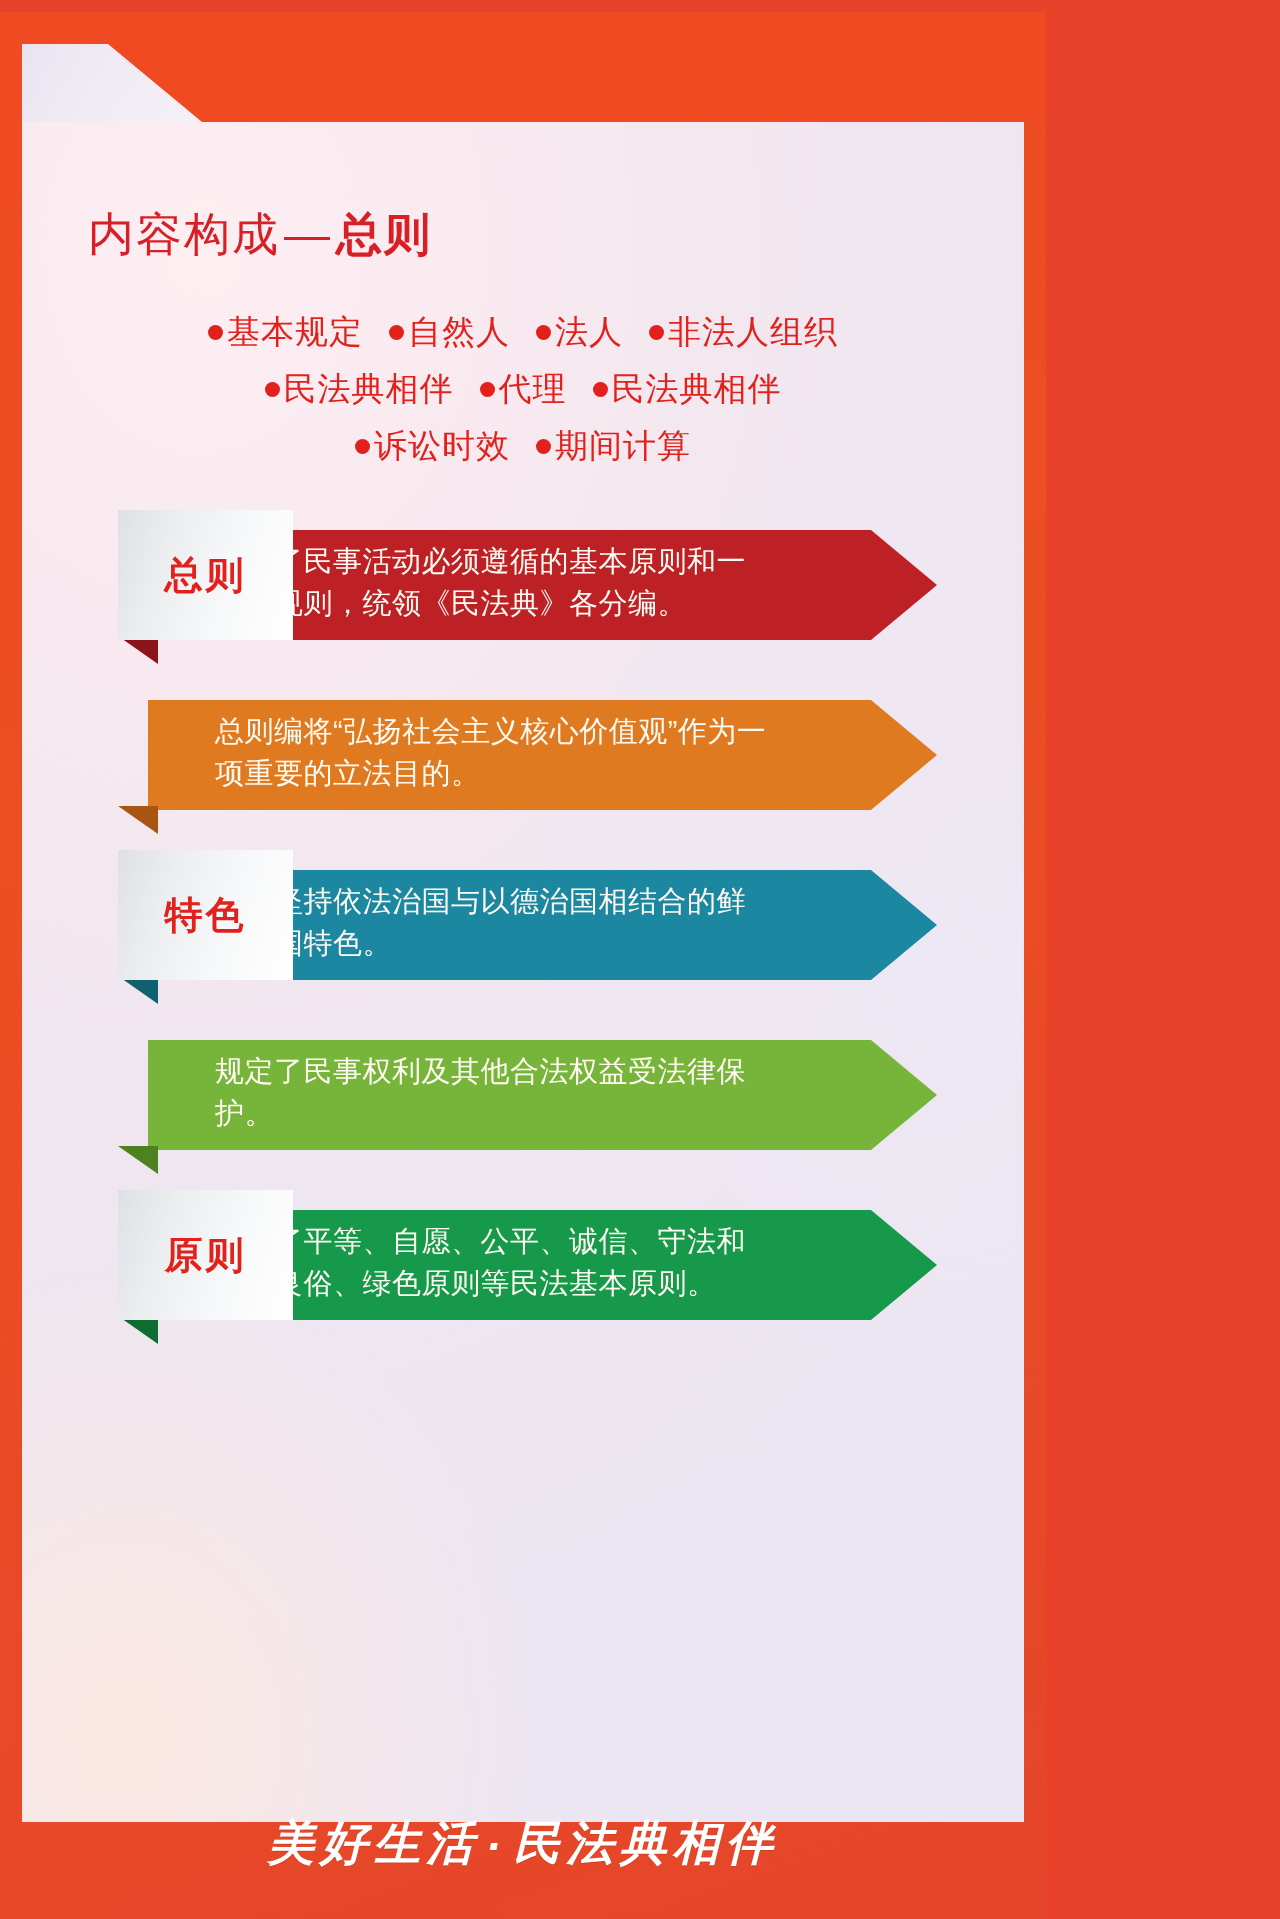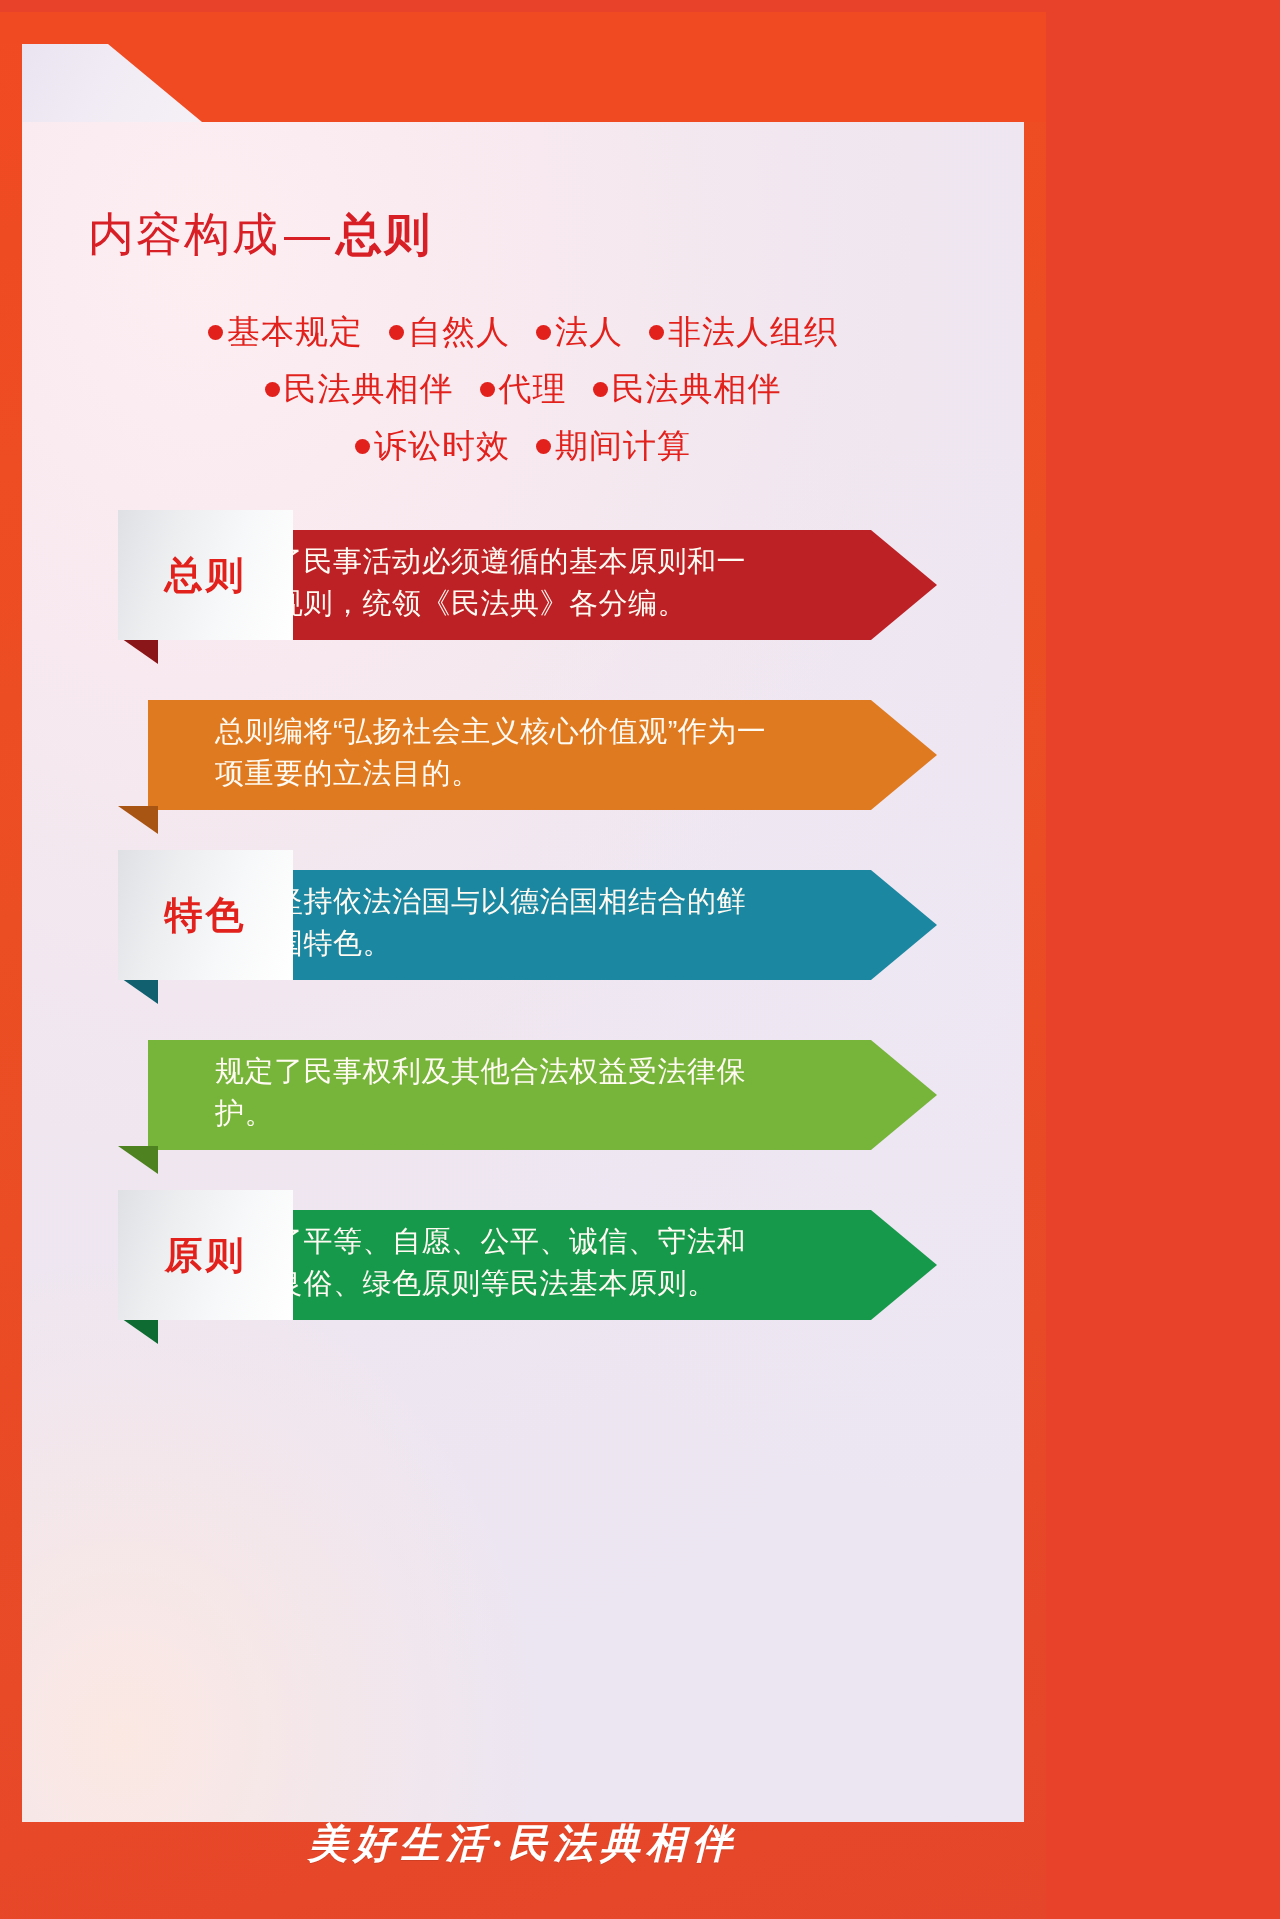--- a/index.html
+++ b/index.html
@@ -147,25 +147,25 @@
 
   
   #footer{
     position:absolute;
     left:0;bottom:0;width:1046px;height:175px;
     display:flex;align-items:center;justify-content:center;
     z-index:8;
   }
   #footer-text{
     color:#ffffff;
-    font-size:40px;
+    font-size:47px;
     font-weight:700;
     letter-spacing:6px;
     text-shadow:0 1px 0 rgba(0,0,0,.1);
-    font-family:Liberation Serif, serif;
+    font-family:Liberation Mono, monospace;
     font-style:italic;
     white-space:nowrap;
   }
 </style>
 </head>
 <body>
 
 <div id="poster">
 
   <div id="inner"></div>

